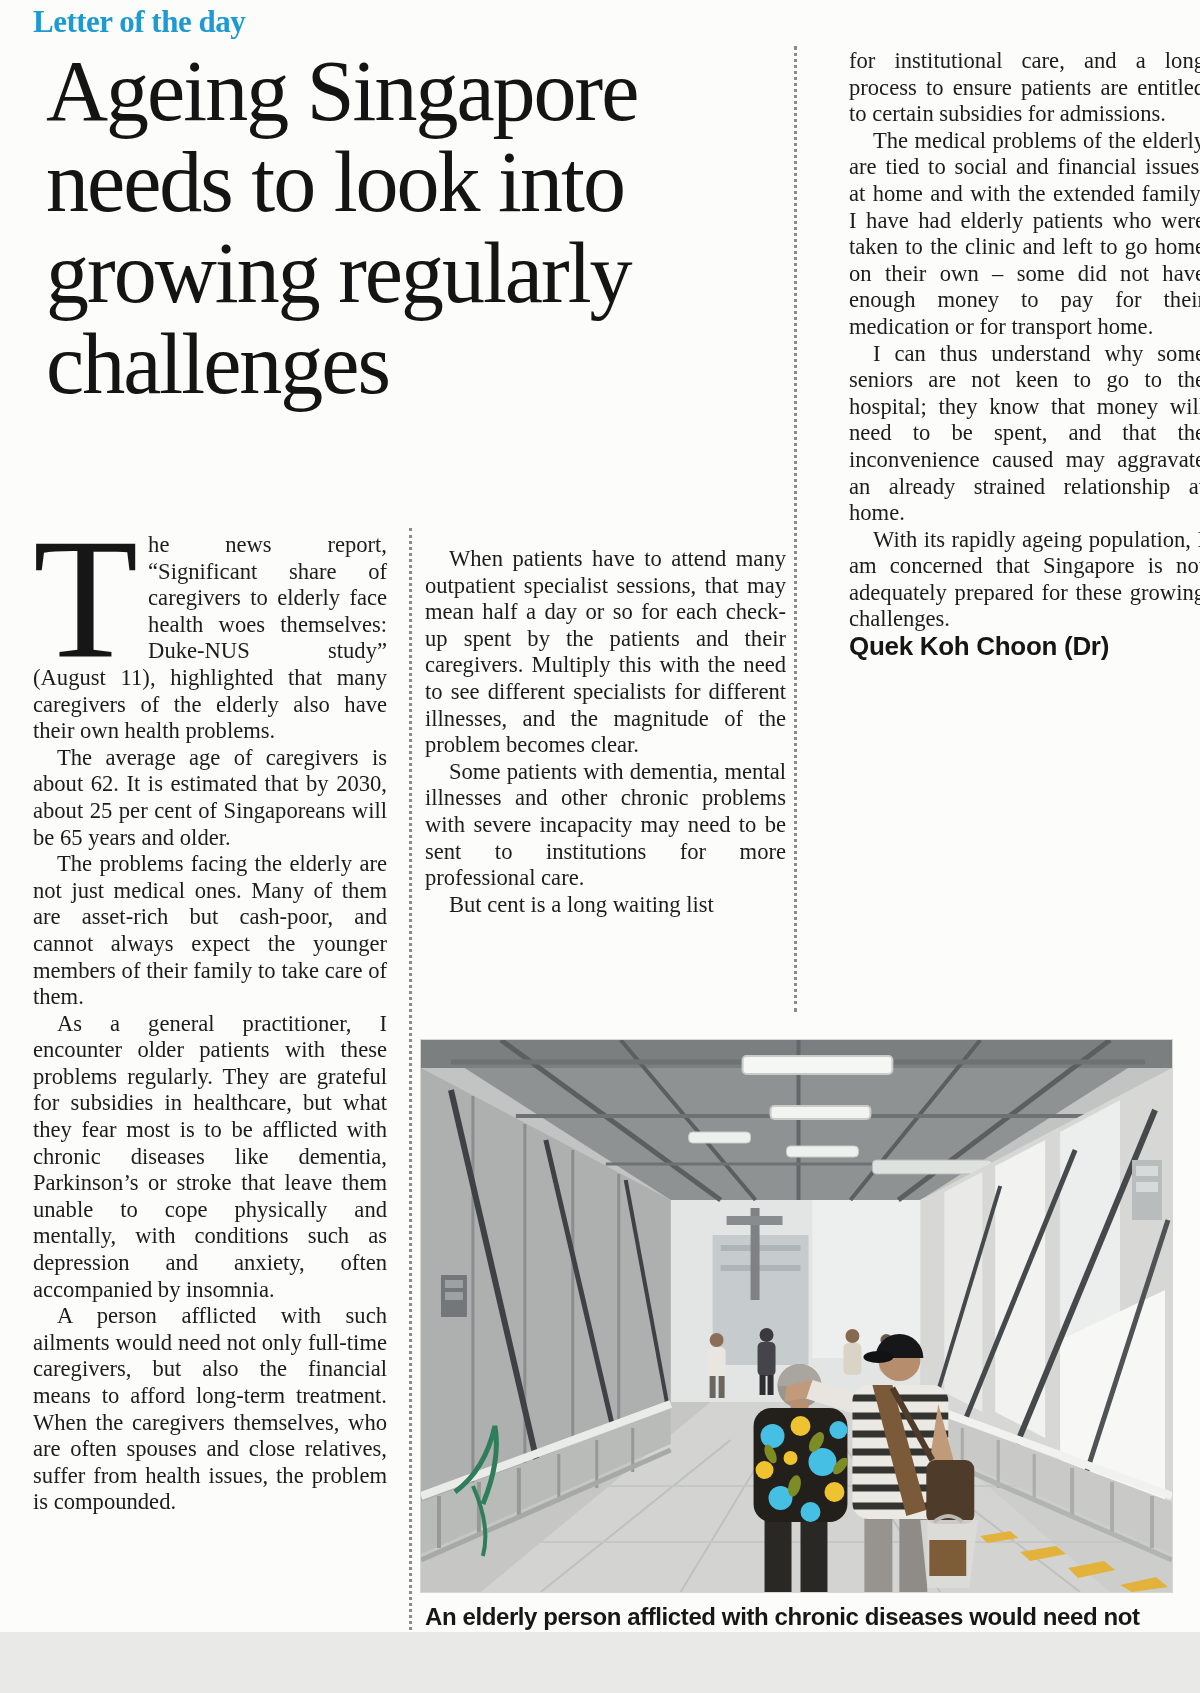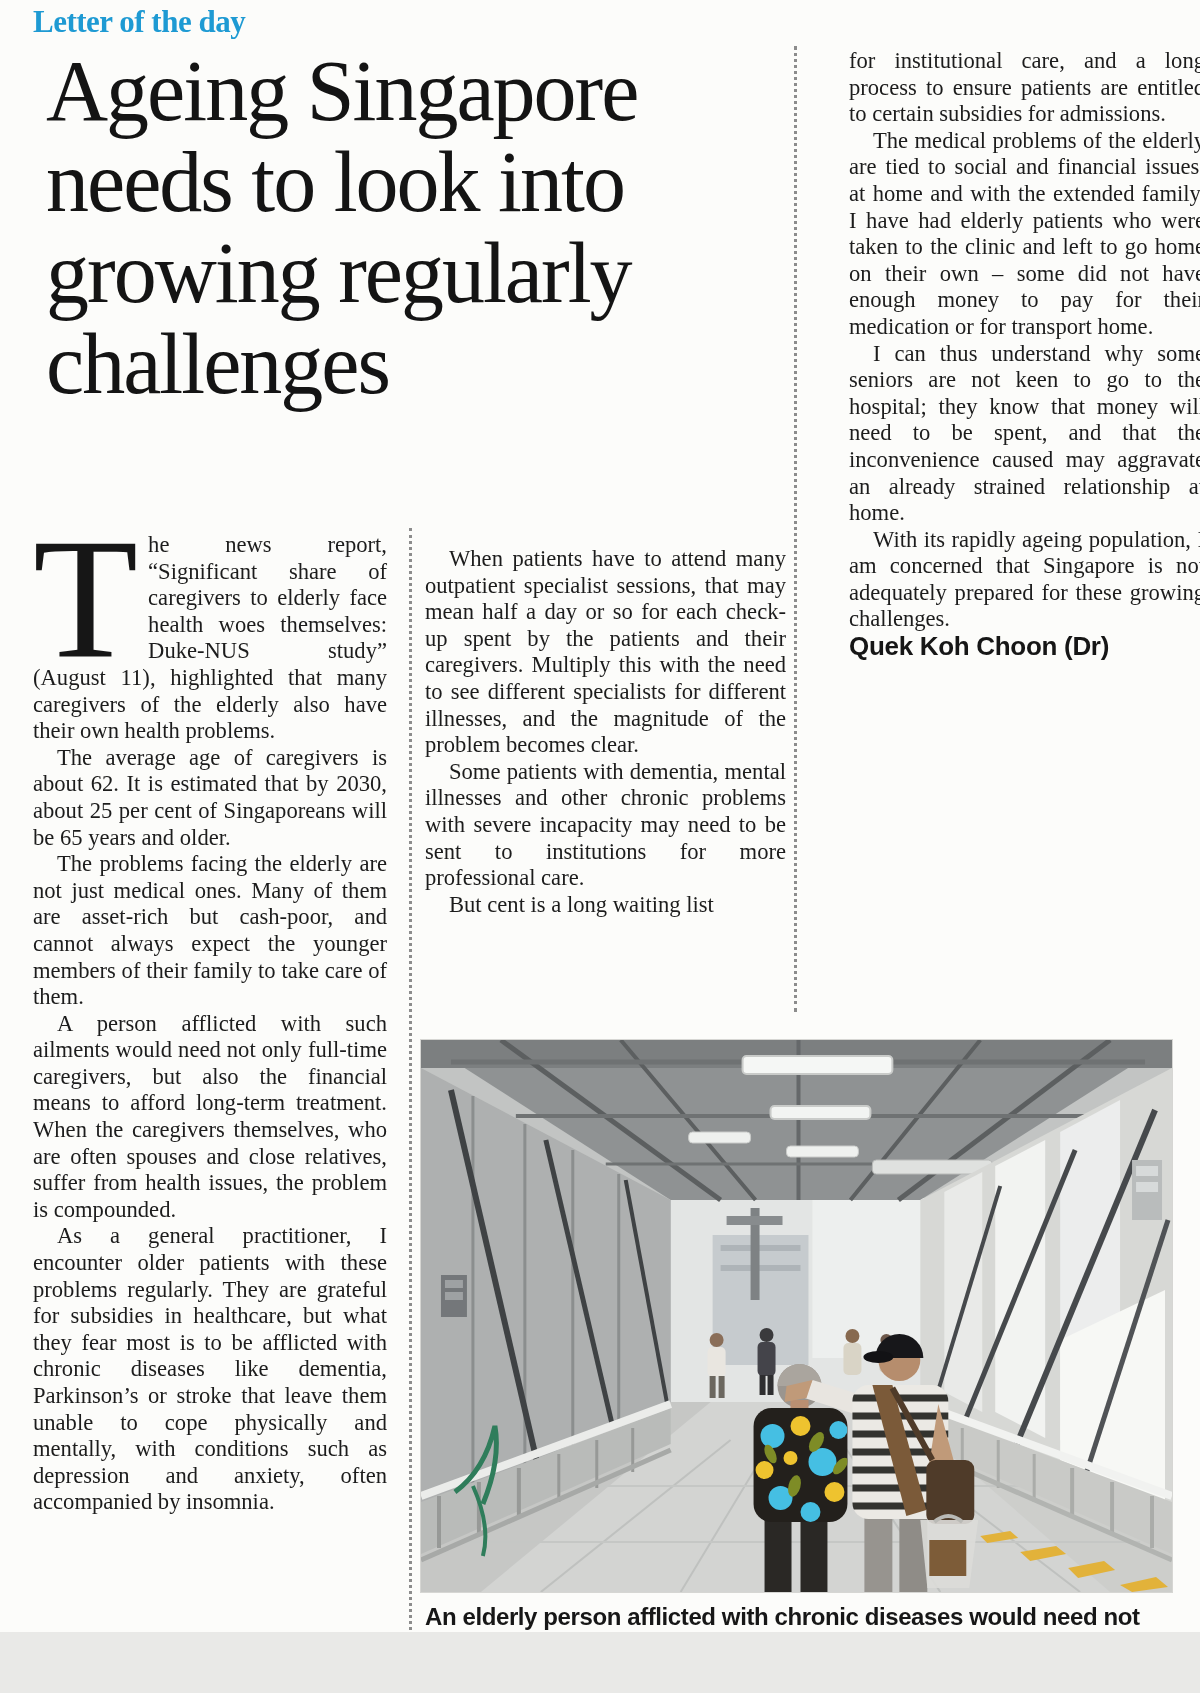--- a/index.html
+++ b/index.html
@@ -71,22 +71,22 @@
     <div class="hl-line">challenges</div>
   </div>
 
   <div class="vrule vrule-left"></div>
   <div class="vrule vrule-right"></div>
 
   <div class="col col1">
     <p><span class="dropcap">T</span><span>he news report, “Significant share of caregivers to elderly face health woes themselves: Duke-NUS study” (August 11), highlighted that many caregivers of the elderly also have their own health problems.</span></p>
     <p class="indent">The average age of caregivers is about 62. It is estimated that by 2030, about 25 per cent of Singaporeans will be 65 years and older.</p>
     <p class="indent">The problems facing the elderly are not just medical ones. Many of them are asset-rich but cash-poor, and cannot always expect the younger members of their family to take care of them.</p>
+    <p class="indent">As a general practitioner, I encounter older patients with these problems regularly. They are grateful for subsidies in healthcare, but what they fear most is to be afflicted with chronic diseases like dementia, Parkinson’s or stroke that leave them unable to cope physically and mentally, with conditions such as depression and anxiety, often accompanied by insomnia.</p>
     <p class="indent">A person afflicted with such ailments would need not only full-time caregivers, but also the financial means to afford long-term treatment. When the caregivers themselves, who are often spouses and close relatives, suffer from health issues, the problem is compounded.</p>
-    <p class="indent">As a general practitioner, I encounter older patients with these problems regularly. They are grateful for subsidies in healthcare, but what they fear most is to be afflicted with chronic diseases like dementia, Parkinson’s or stroke that leave them unable to cope physically and mentally, with conditions such as depression and anxiety, often accompanied by insomnia.</p>
   </div>
 
   <div class="col col2">
     <p class="indent">When patients have to attend many outpatient specialist sessions, that may mean half a day or so for each check-up spent by the patients and their caregivers. Multiply this with the need to see different specialists for different illnesses, and the magnitude of the problem becomes clear.</p>
     <p class="indent">Some patients with dementia, mental illnesses and other chronic problems with severe incapacity may need to be sent to institutions for more professional care.</p>
     <p class="indent">But cent is a long waiting list</p>
   </div>
 
   <div class="col col3">
     <p>for institutional care, and a long process to ensure patients are entitled to certain subsidies for admissions.</p>

